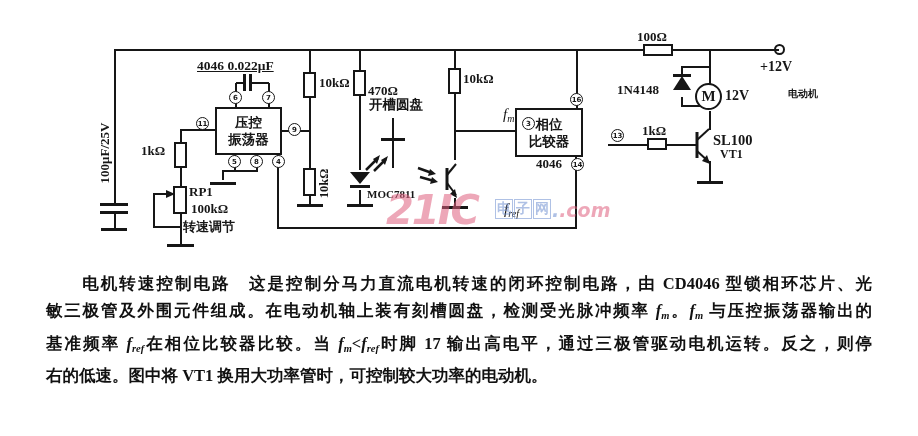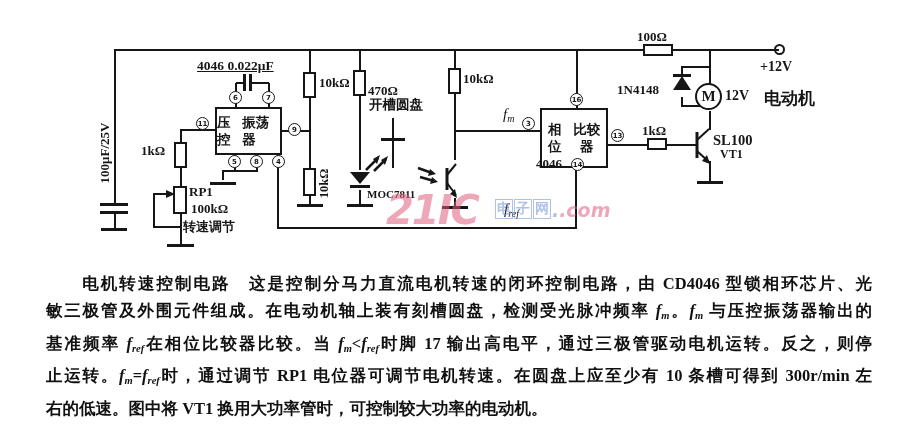--- a/index.html
+++ b/index.html
@@ -2,21 +2,21 @@
 <html><head>
 <meta charset="utf-8">
 <style>
   html,body{margin:0;padding:0;background:#fff;}
   #page{position:relative;width:918px;height:436px;background:#fff;overflow:hidden;
         font-family:"Liberation Serif",serif;color:#161616;}
   #schematic{position:absolute;left:0;top:0;width:918px;height:268px;}
   .wire{position:absolute;background:#161616;}
   .res{position:absolute;border:2px solid #161616;background:#fff;box-sizing:border-box;}
   .icbox{position:absolute;border:2px solid #161616;background:#fff;box-sizing:border-box;
-         display:flex;flex-direction:row;align-items:center;justify-content:center;
+         display:flex;flex-direction:column;align-items:center;justify-content:center;
          font-weight:600;font-size:13.5px;line-height:17px;z-index:2;}
   .pin{position:absolute;width:13px;height:13px;border:1.5px solid #161616;border-radius:50%;
        background:#fff;box-sizing:border-box;display:flex;align-items:center;justify-content:center;
        font-family:"DejaVu Sans",sans-serif;font-weight:700;font-size:7px;z-index:3;}
   .lb{position:absolute;font-weight:600;font-size:13px;white-space:nowrap;z-index:2;}
   .rot{transform:rotate(-90deg);text-align:center;}
   .fmath{position:absolute;font-style:italic;font-size:15px;z-index:2;}
   .fmath .sub{font-size:10px;vertical-align:-3px;font-style:italic;}
   .term{position:absolute;width:11px;height:11px;border:2px solid #161616;border-radius:50%;
         background:#fff;box-sizing:border-box;}
@@ -110,21 +110,21 @@
     </svg>
     <div class="lb" style="left:367px;top:188px;font-size:11px;">MOC7811</div>
 
     <div class="fmath" style="left:503px;top:106px;text-align:center;">
       <span>f</span><span class="sub">m</span>
     </div>
     <div class="fmath" style="left:504px;top:201px;">
       <span>f</span><span class="sub">ref</span>
     </div>
 
-    <div class="icbox" style="left:540px;top:108px;width:68px;height:60px;text-align:center;">
+    <div class="icbox" style="left:515px;top:108px;width:68px;height:49px;text-align:center;">
       <span>相位</span>
       <span>比较器</span>
     </div>
     <div class="lb" style="left:536px;top:156px;">4046</div>
     <div class="pin" style="left:570px;top:93px;">16</div>
     <div class="pin" style="left:522px;top:117px;">3</div>
     <div class="pin" style="left:611px;top:129px;">13</div>
     <div class="pin" style="left:571px;top:158px;">14</div>
 
     <div class="res" style="left:643px;top:44px;width:30px;height:12px;"></div>
@@ -134,21 +134,21 @@
 
     <svg style="left:671px;top:72px;" width="22" height="28">
       <rect x="2" y="2" width="18" height="3" fill="#161616"></rect>
       <polygon points="11,4 2,18 20,18" fill="#161616"></polygon>
     </svg>
     <div class="lb" style="left:617px;top:82px;">1N4148</div>
     <div class="motor" style="left:695px;top:83px;">
       <span>M</span>
     </div>
     <div class="lb" style="left:725px;top:88px;font-size:14px;">12V</div>
-    <div class="lb" style="left:726px;top:87px;font-size:17px;padding-left:38px;">电动机</div>
+    <div class="lb" style="left:750px;top:87px;font-size:10px;padding-left:38px;">电动机</div>
 
     <div class="res" style="left:647px;top:138px;width:20px;height:12px;"></div>
     <div class="lb" style="left:642px;top:123px;">1kΩ</div>
     <svg style="left:692px;top:124px;" width="24" height="44">
       <line x1="5" y1="8" x2="5" y2="34" stroke="#161616" stroke-width="3"></line>
       <line x1="5" y1="16" x2="17" y2="5" stroke="#161616" stroke-width="2"></line>
       <line x1="5" y1="27" x2="17" y2="38" stroke="#161616" stroke-width="2"></line>
       <polygon points="18,40 10,37 15,31" fill="#161616"></polygon>
     </svg>
     <div class="lb" style="left:713px;top:132px;font-size:14.5px;">SL100</div>
@@ -218,16 +218,15 @@
       <div class="wire" style="left: 709px; top: 66px; width: 2px; height: 19px;"></div>
       <div class="wire" style="left: 709px; top: 111px; width: 2px; height: 19px;"></div>
       <div class="wire" style="left: 709px; top: 161px; width: 2px; height: 20px;"></div>
       <div class="wire" style="left: 697px; top: 181px; width: 26px; height: 3px;"></div>
     </div>
 
   <div id="description">
       <div class="tline indent"><span class="ttl">电机转速控制电路</span><span>　这是控制分马力直流电机转速的闭环控制电路，由 CD4046 型锁相环芯片、光</span></div>
       <div class="tline"><span>敏三极管及外围元件组成。在电动机轴上装有刻槽圆盘，检测受光脉冲频率 </span><span class="fm"><span>f</span><span class="sub">m</span></span><span>。</span><span class="fm"><span>f</span><span class="sub">m</span></span><span> 与压控振荡器输出的</span></div>
       <div class="tline"><span>基准频率 </span><span class="fm"><span>f</span><span class="sub">ref</span></span><span>在相位比较器比较。当 </span><span class="fm"><span>f</span><span class="sub">m</span></span><span>&lt;</span><span class="fm"><span>f</span><span class="sub">ref</span></span><span>时脚 17 输出高电平，通过三极管驱动电机运转。反之，则停</span></div>
-      <div class="tline"><span>止运转。</span><span class="fm"><span>f</span><span class="sub">m</span></span><span>=</span><span class="fm"><span>f</span><span class="sub">ref</span></span><span>时，通过调节 RP1 电位器可调节电机转速。在圆盘上应至少有 10 条槽可得到 300r/min 左</span></div>
       <div class="tline last"><span>右的低速。图中将 VT1 换用大功率管时，可控制较大功率的电动机。</span></div>
     </div>
 </div>
 
 </body></html>

